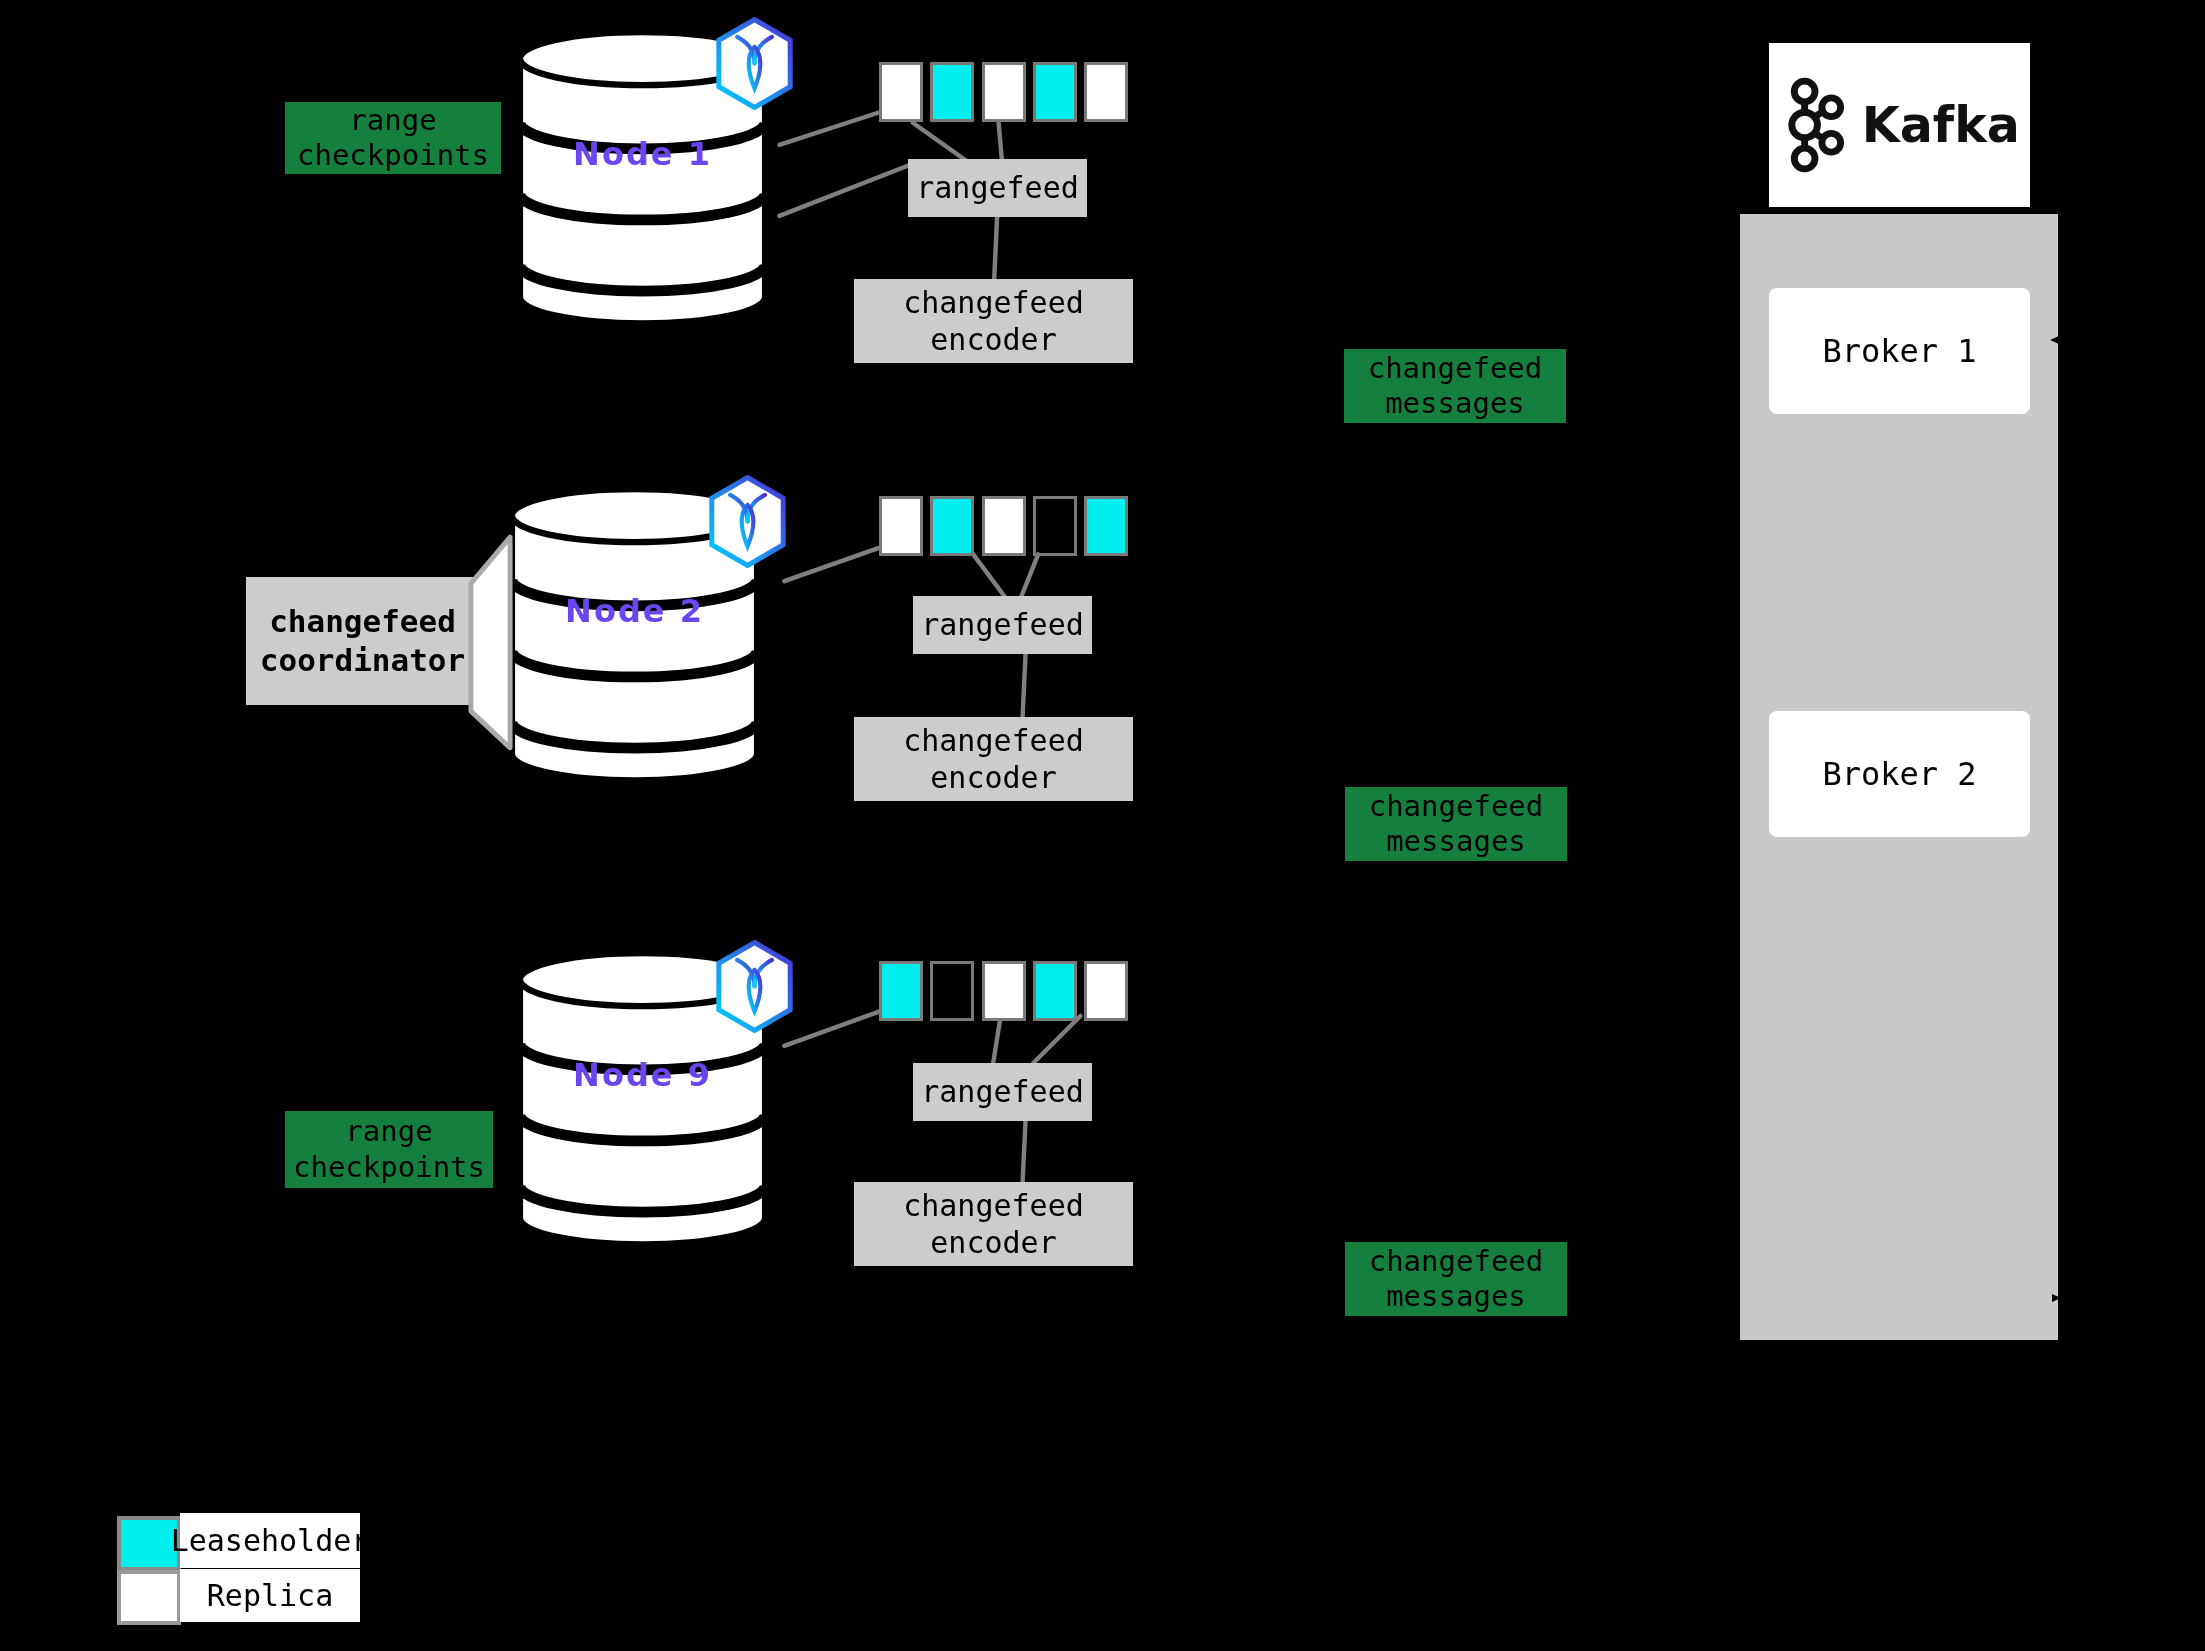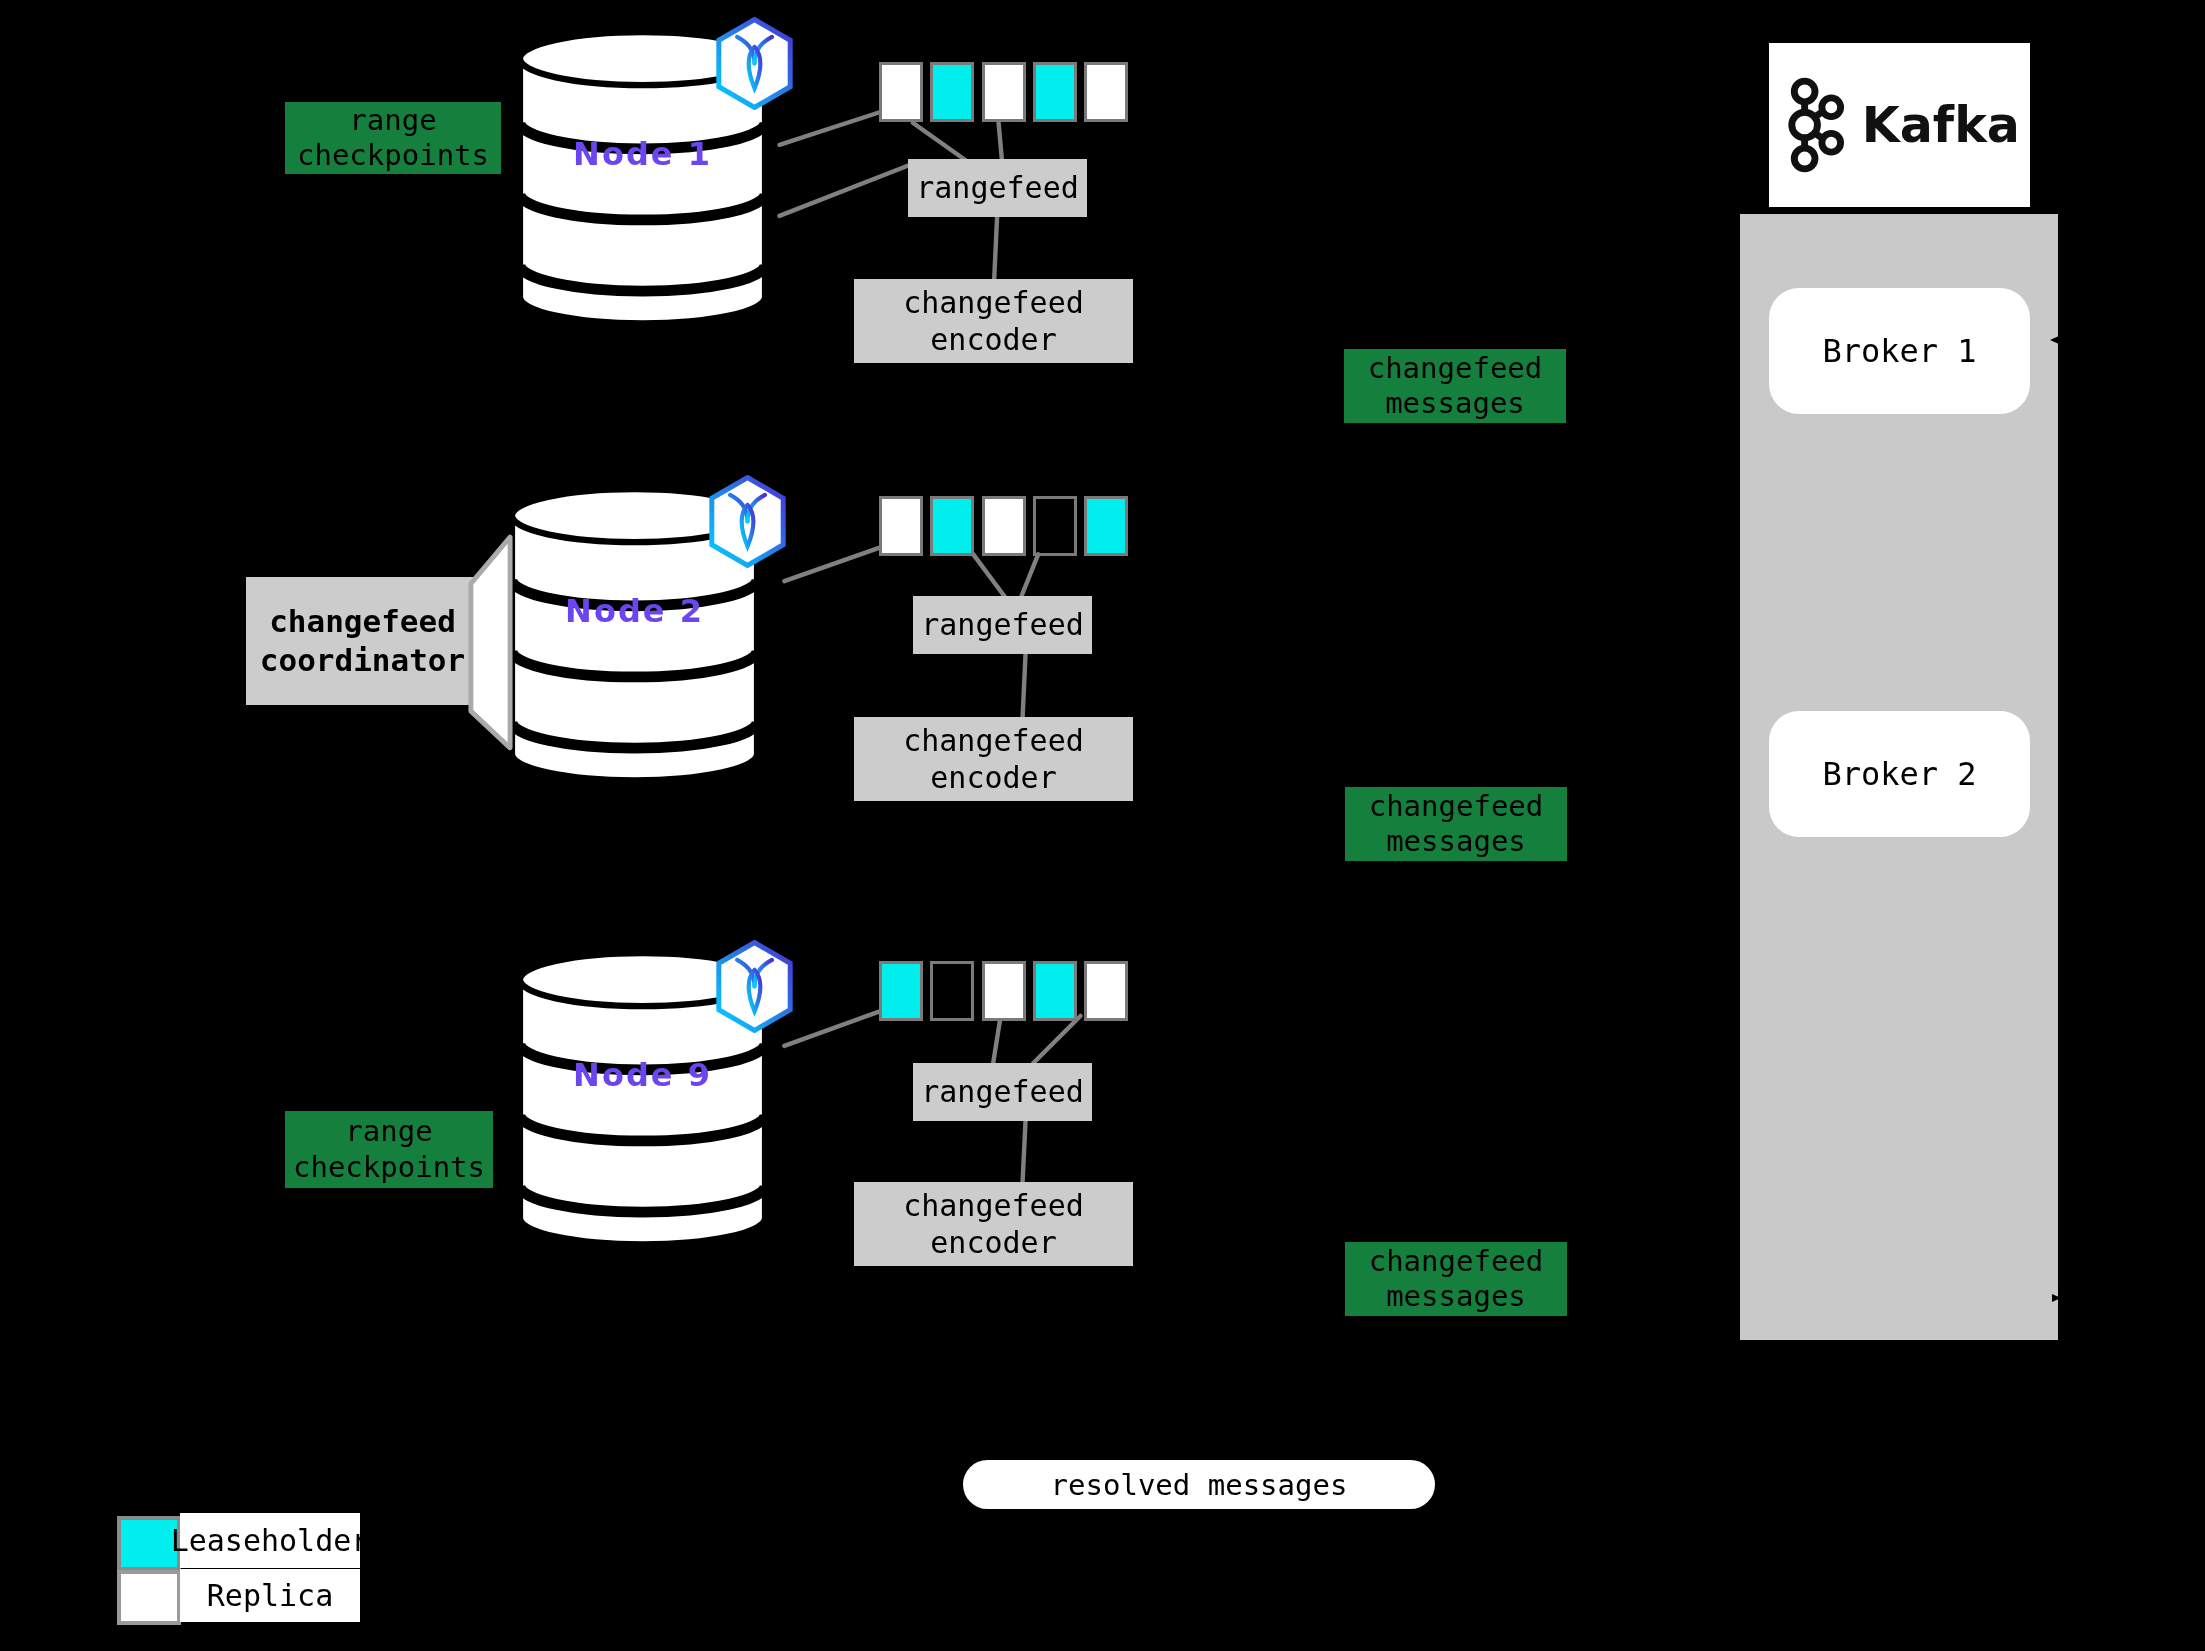--- a/index.html
+++ b/index.html
@@ -12,21 +12,21 @@
   .gray-box{background:#ccc;display:flex;flex-direction:column;align-items:center;
             justify-content:center;text-align:center;font-size:30px;line-height:1.25;}
   .sq{position:absolute;width:44px;height:60px;border:3.9px solid #7a7a7a;box-sizing:border-box;}
   .sq[data-fill="leaseholder"]{background:#00eeee;}
   .sq[data-fill="replica"]{background:#ffffff;}
   .sq[data-fill="empty"]{background:transparent;}
   .node-title{position:absolute;top:107px;left:0;width:255px;text-align:center;
               font-family:"DejaVu Sans",sans-serif;font-weight:bold;font-size:32px;
               color:#6b46f0;letter-spacing:2px;}
   .broker{position:absolute;left:1769px;width:261px;height:126px;background:#fff;
-          border-radius:30px;display:flex;align-items:center;justify-content:center;
+          border-radius:8px;display:flex;align-items:center;justify-content:center;
           font-size:32px;}
   .arrowhead{position:absolute;width:0;height:0;}
   .legend-swatch{position:absolute;left:117px;width:64px;height:55px;
                  border:4.4px solid #8a8a8a;box-sizing:border-box;}
   .legend-swatch[data-fill="leaseholder"]{background:#00eeee;}
   .legend-swatch[data-fill="replica"]{background:#ffffff;}
   .legend-label{position:absolute;left:180px;background:#fff;display:flex;align-items:center;
                 justify-content:center;font-size:30px;}
   .pill{position:absolute;left:963px;top:1460px;width:472px;height:49px;background:#fff;
         border-radius:29px;display:flex;align-items:center;justify-content:center;font-size:29px;}
@@ -207,21 +207,20 @@
   </div>
   <div class="abs label-box mono" style="left:1345px;top:787px;width:222px;height:74px;">
     <span>changefeed</span>
     <span>messages</span>
   </div>
   <div class="abs label-box mono" style="left:1345px;top:1242px;width:222px;height:74px;">
     <span>changefeed</span>
     <span>messages</span>
   </div>
 
-  <div class="pill mono">resolved messages</div>
 
   <div class="legend-swatch" style="top:1516px;" data-fill="leaseholder"></div>
   <div class="legend-swatch" style="top:1570px;border-color:#9a9a9a;" data-fill="replica"></div>
   <div class="legend-label mono" style="top:1513px;width:180px;height:55px;">Leaseholder</div>
   <div class="legend-label mono" style="top:1569px;width:180px;height:53px;">Replica</div>
 
 </div>
 
 
 </body></html>

